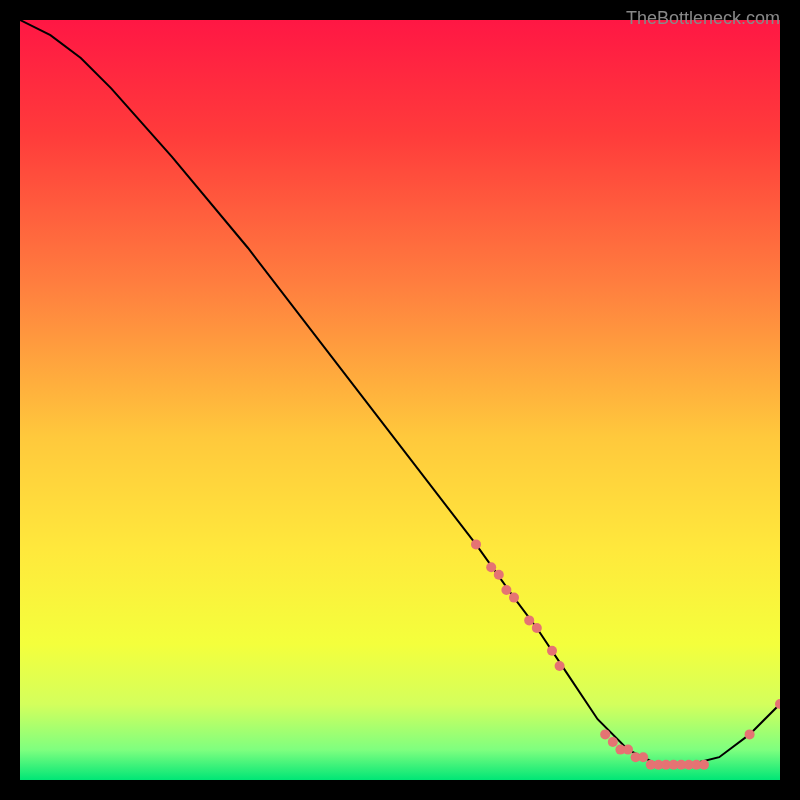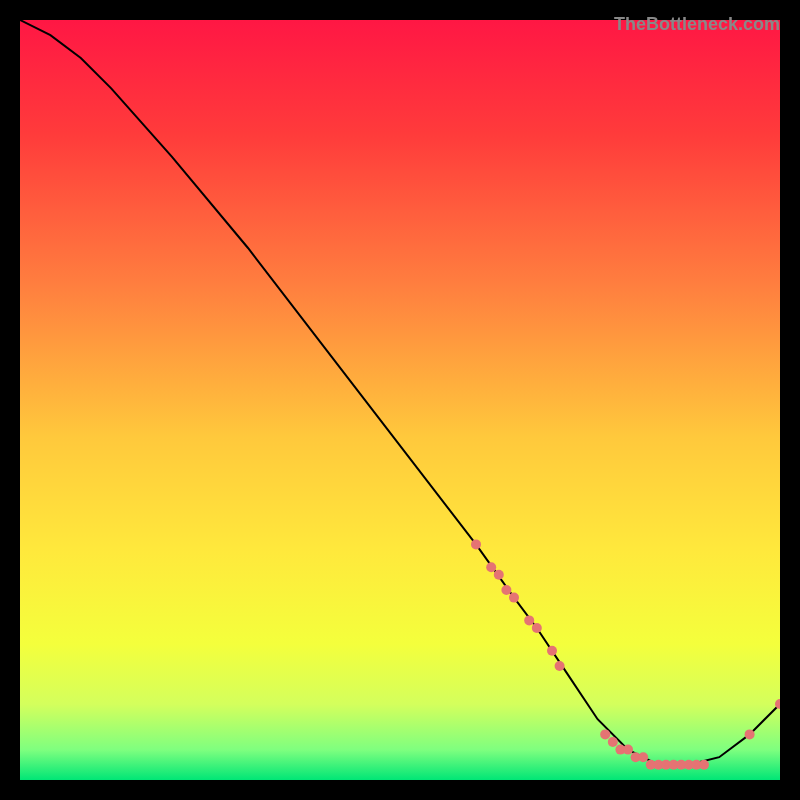--- a/index.html
+++ b/index.html
@@ -1,19 +1,19 @@
 <!DOCTYPE html>
 <html><head>
   <meta charset="utf-8">
   <style>
     * { margin: 0; padding: 0; box-sizing: border-box; }
     body { background: #000; width: 800px; height: 800px; position: relative; font-family: Arial, sans-serif; }
     .chart-container { position: absolute; left: 20px; top: 20px; width: 760px; height: 760px; }
     .gradient-bg { position: absolute; left: 0; top: 0; width: 760px; height: 760px; }
-    .watermark { position: absolute; right: 20px; top: 14px; color: #888; font-size: 18px; font-weight: bold; z-index: 10; }
+    .watermark { position: absolute; right: 20px; top: 8px; color: #888; font-size: 18px; font-weight: normal; z-index: 10; }
     .curve-svg { position: absolute; left: 0; top: 0; width: 760px; height: 760px; z-index: 5; }
   </style>
 </head>
 <body>
 
 <div class="watermark">TheBottleneck.com</div>
 
 <div class="chart-container">
   <svg class="gradient-bg" viewBox="0 0 760 760" preserveAspectRatio="none">
     <defs>

